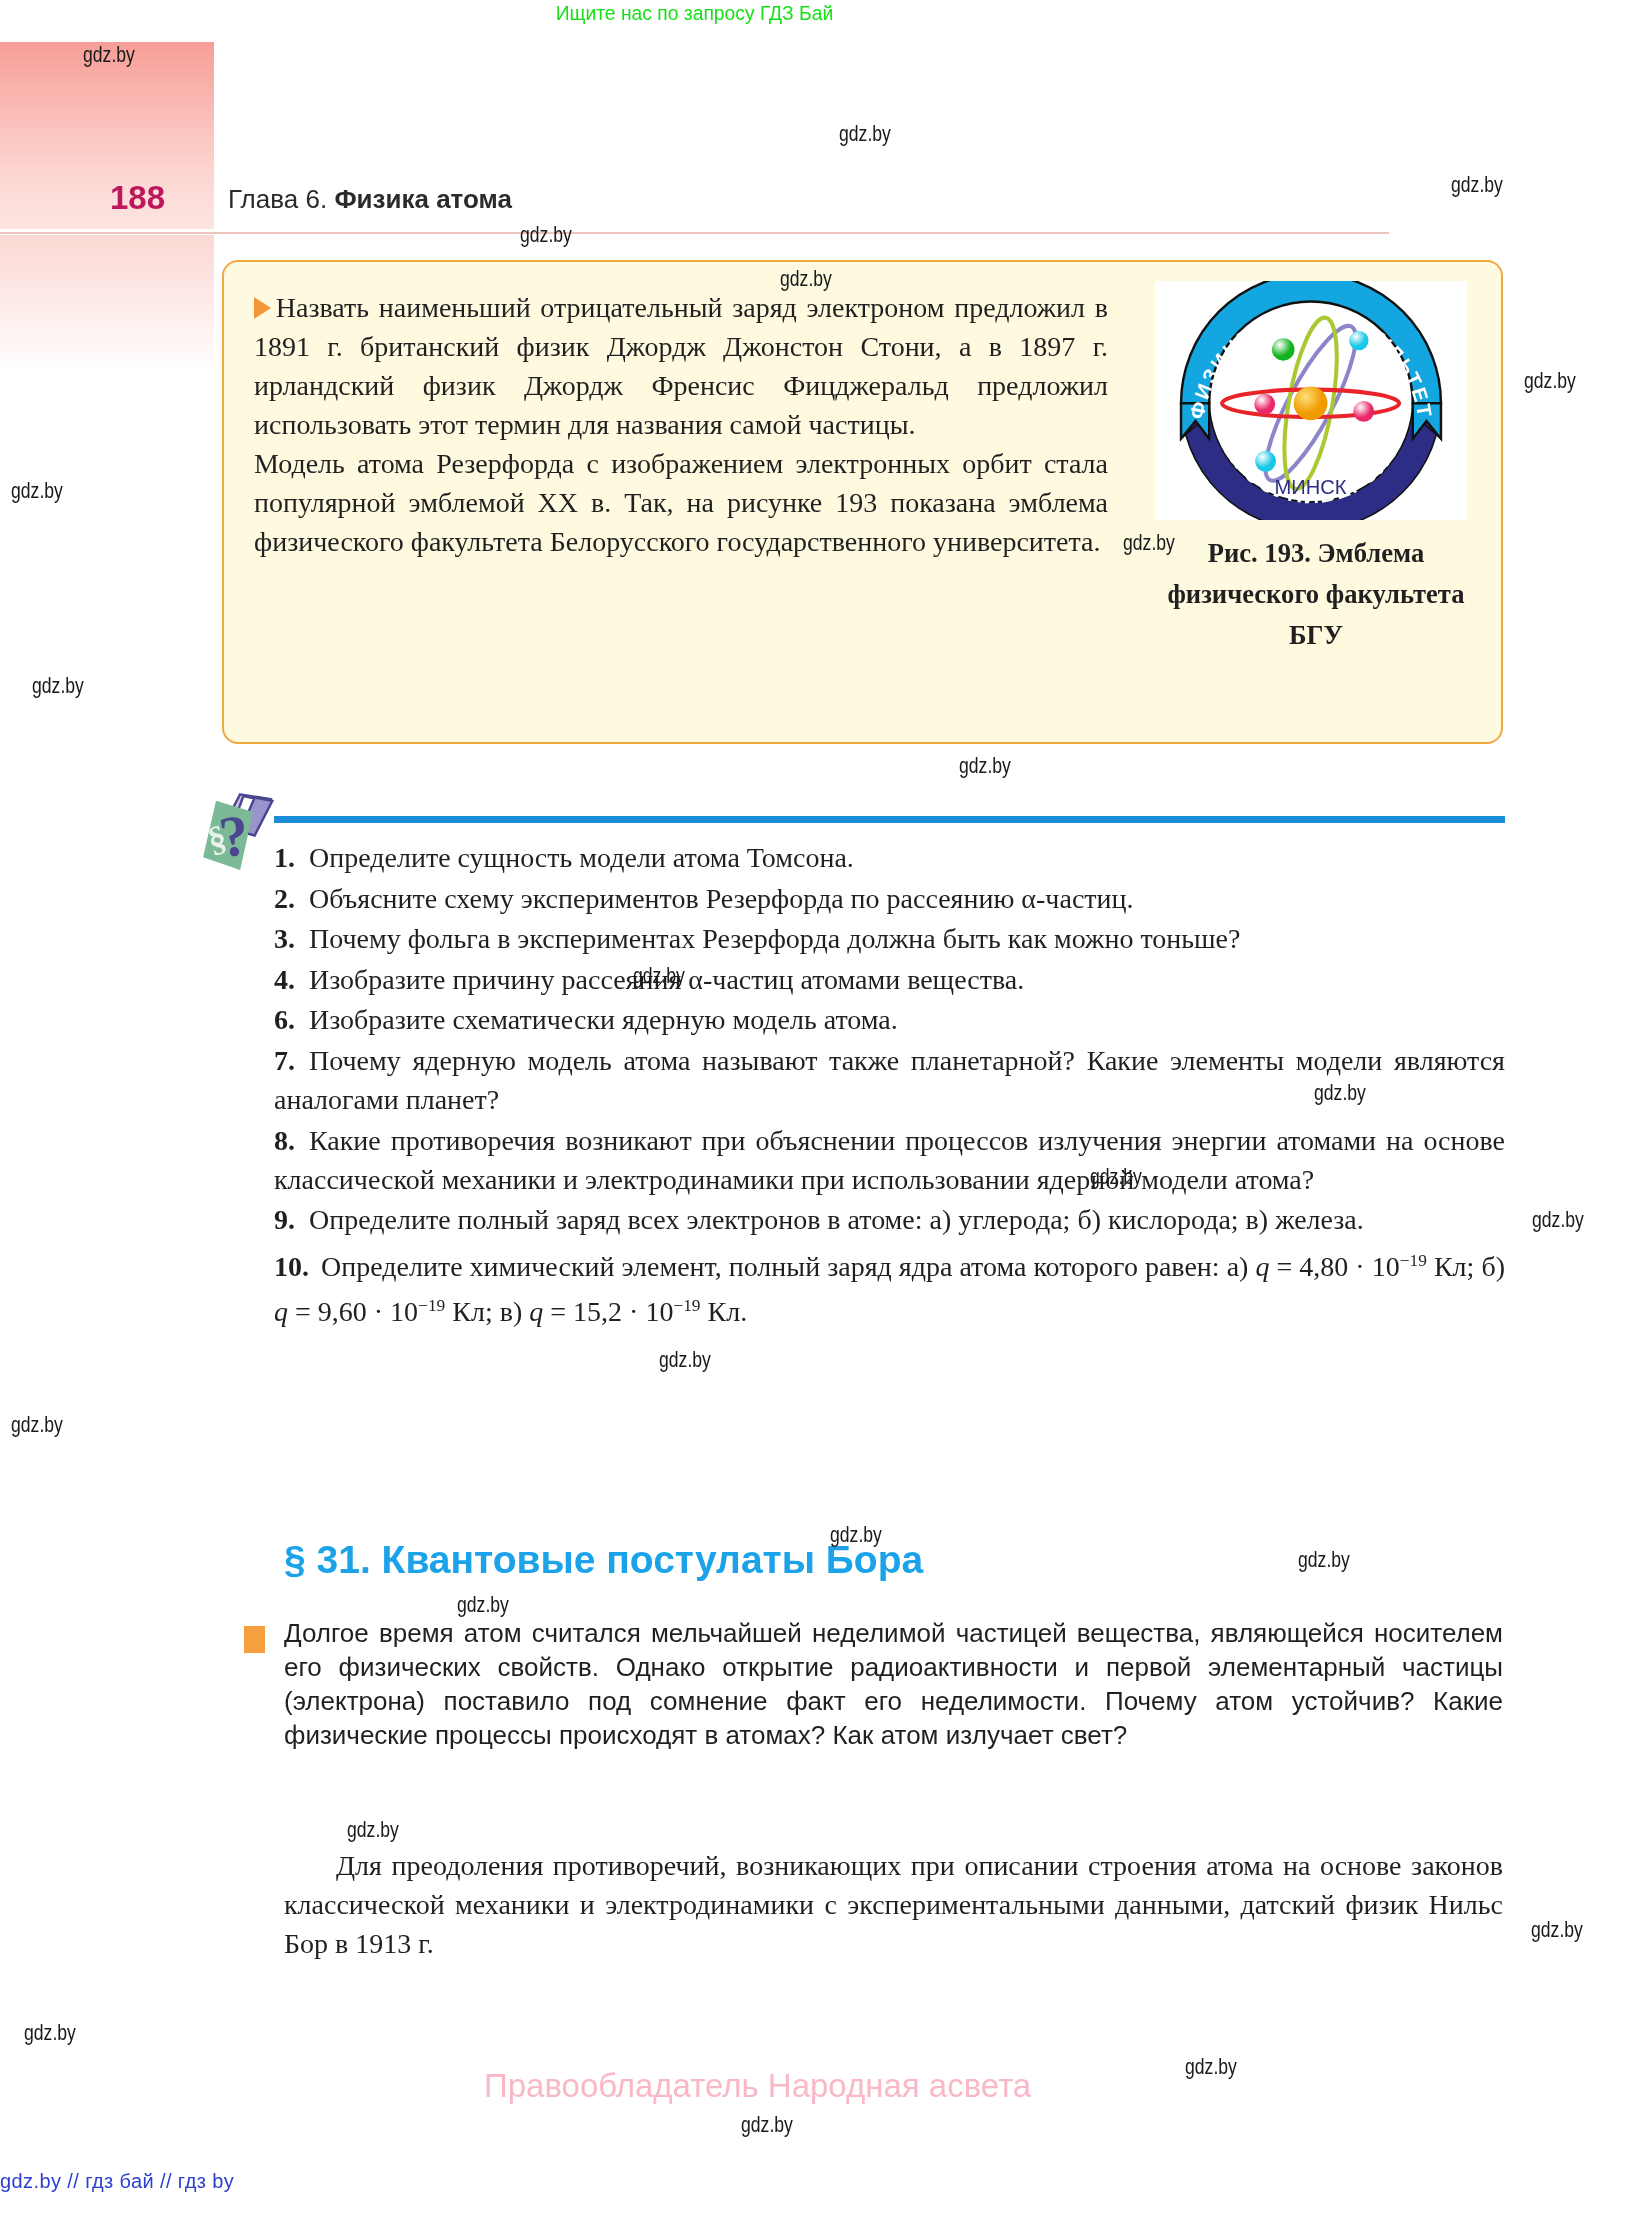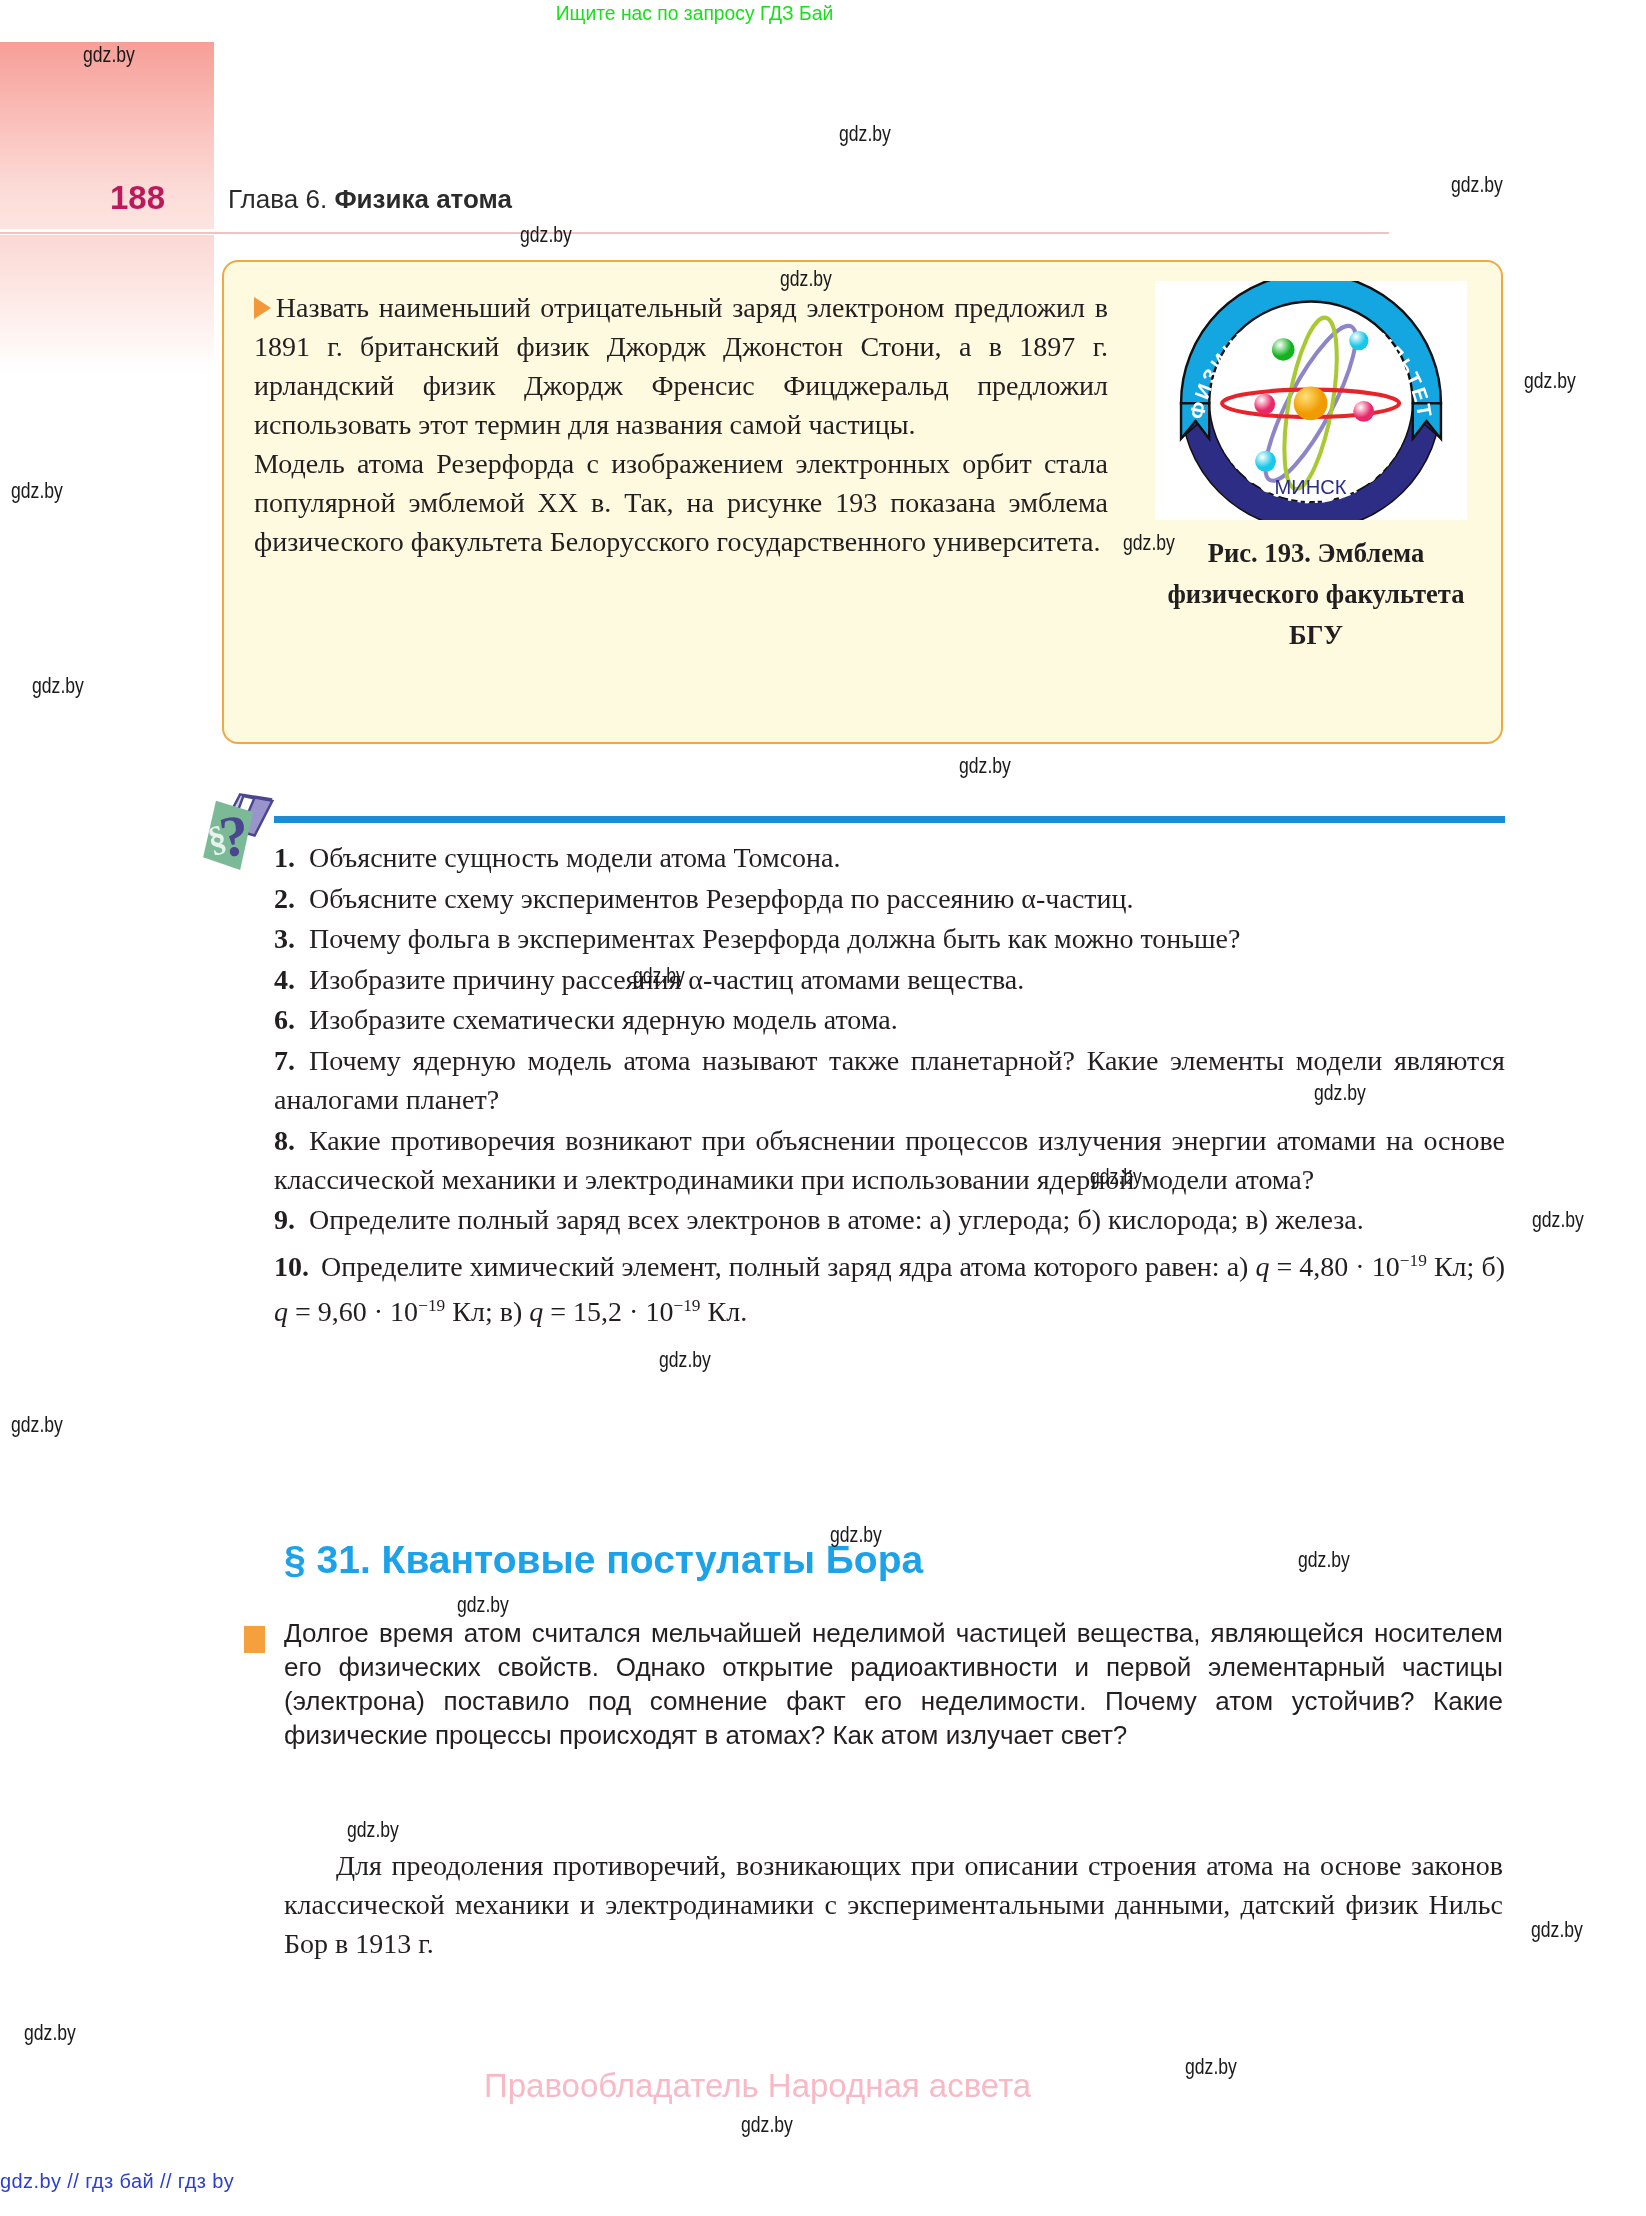--- a/index.html
+++ b/index.html
@@ -269,21 +269,21 @@
     <path d="M66,4 L104,10 L82,52 L46,42 Z" fill="#c9cbe6" stroke="#4a468f" stroke-width="3"></path>
     <path d="M70,6 L88,10 L72,48 L56,44 Z" fill="#ffffff" stroke="#4a468f" stroke-width="3"></path>
     <path d="M84,8 L106,12 L84,55 L66,50 Z" fill="#9a94cd" stroke="#4a468f" stroke-width="3"></path>
     <path d="M36,12 L82,26 L66,98 L20,82 Z" fill="#7cba97"></path>
     <text x="30" y="76" font-family="Liberation Serif, serif" font-size="44" font-weight="bold" fill="#e7f2ec" transform="rotate(-14 30 76)">§</text>
     <text x="44" y="82" font-family="Liberation Serif, serif" font-size="72" font-weight="bold" fill="#4a468f" transform="rotate(-8 44 82)">?</text>
   </svg>
   <div class="q-rule"></div>
 
   <div class="questions">
-    <div class="q"><span class="num">1.</span><span>Объясните сущность модели атома Томсона.</span></div>
+    <div class="q"><span class="num">1.</span><span>Определите сущность модели атома Томсона.</span></div>
     <div class="q"><span class="num">2.</span><span>Объясните схему экспериментов Резерфорда по рассеянию α-частиц.</span></div>
     <div class="q"><span class="num">3.</span><span>Почему фольга в экспериментах Резерфорда должна быть как можно тоньше?</span></div>
     <div class="q"><span class="num">4.</span><span>Изобразите причину рассеяния α-частиц атомами вещества.</span></div>
     <div class="q"><span class="num">6.</span><span>Изобразите схематически ядерную модель атома.</span></div>
     <div class="q"><span class="num">7.</span><span>Почему ядерную модель атома называют также планетарной? Какие элементы модели являются аналогами планет?</span></div>
     <div class="q"><span class="num">8.</span><span>Какие противоречия возникают при объяснении процессов излучения энергии атомами на основе классической механики и электродинамики при использовании ядерной модели атома?</span></div>
     <div class="q"><span class="num">9.</span><span>Определите полный заряд всех электронов в атоме: а) углерода; б) кислорода; в) железа.</span></div>
     <div class="q">
       <span class="num wide">10.</span><span>Определите химический элемент, полный заряд ядра атома которого равен: а) </span><span class="mi">q</span><span> = 4,80 · 10</span><sup>−19</sup><span> Кл;</span><span>  б) </span><span class="mi">q</span><span> = 9,60 · 10</span><sup>−19</sup><span> Кл;</span><span>  в) </span><span class="mi">q</span><span> = 15,2 · 10</span><sup>−19</sup><span> Кл.</span>
     </div>

